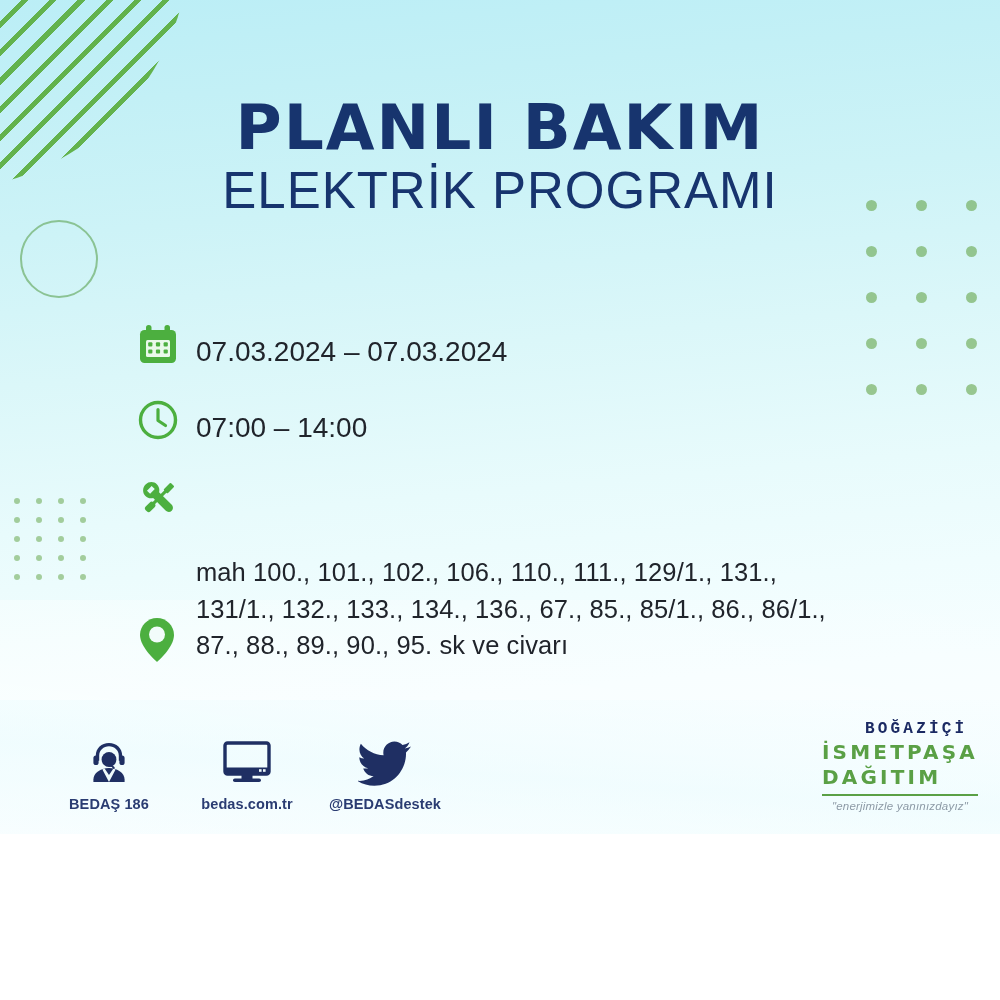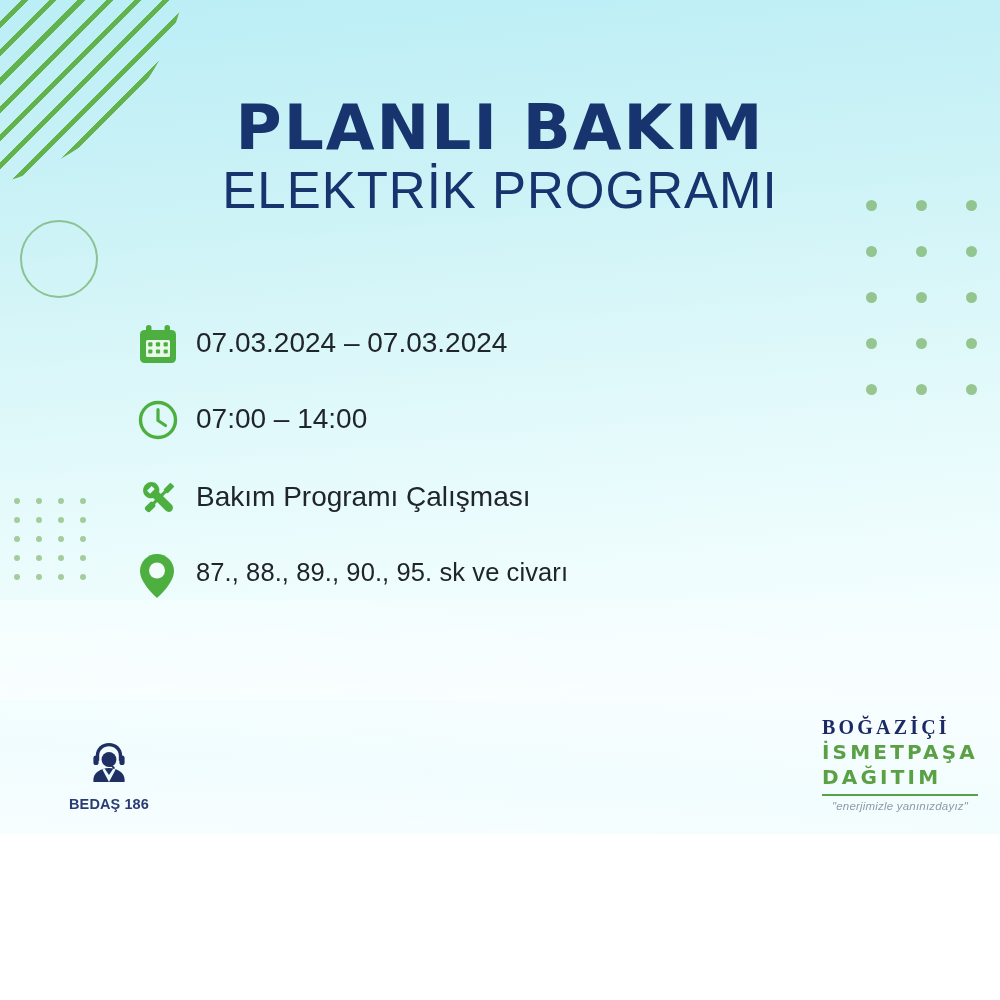--- a/index.html
+++ b/index.html
@@ -124,21 +124,21 @@
 
   
   .info {
     position: absolute;
     top: 318px;
     left: 136px;
     width: 790px;
   }
   .row {
     display: flex;
-    align-items: flex-start;
+    align-items: flex-end;
     margin-bottom: 22px;
   }
   .row .ico {
     flex: 0 0 60px;
     height: 52px;
     display: flex;
     align-items: center;
     justify-content: flex-start;
   }
   .row .txt {
@@ -189,25 +189,26 @@
   }
 
   .brand {
     position: absolute;
     right: 22px;
     bottom: 22px;
     text-align: left;
     line-height: 1;
   }
   .brand .b1 {
-    font-size: 20px;
+    font-size: 16px;
     font-weight: bold;
     letter-spacing: 3.2px;
     color: #1b2a63;
-    font-family: Liberation Serif, serif;
+    font-family: Liberation Mono, monospace;
+    margin-left: 43px;
   }
   .brand .b2, .brand .b3 {
     font-size: 20px;
     font-weight: bold;
     letter-spacing: 3.2px;
     color: #5aa045;
     font-family: "DejaVu Sans", sans-serif;
     margin-top: 5px;
   }
   .brand .rule {
@@ -320,31 +321,32 @@
             <rect x="19.6" y="29" width="6.8" height="11" rx="2.6" fill="#4caf3f"></rect>
           </g>
 
           <g transform="rotate(-45 23 22)">
             <path d="M23 3 c-4.6 0-8.2 3.6-8.2 8 0 2.9 1.6 5.5 4 6.9 v17.6 c0 2.6 1.9 4.5 4.2 4.5
                      s4.2-1.9 4.2-4.5 V17.9 c2.4-1.4 4-4 4-6.9 0-4.4-3.6-8-8.2-8 z
                      M19.7 8.3 h6.6 v4.4 h-6.6 z" fill="#4caf3f"></path>
           </g>
         </svg>
       </div>
-      <div class="txt">Bakım Programı Çalışması</div>
     </div>
 
     <div class="row addr">
       <div class="ico">
         <svg width="42" height="48" viewBox="0 0 42 48">
           <path d="M21 2 C11.6 2 4 9.6 4 19 C4 31.5 21 46 21 46 C21 46 38 31.5 38 19 C38 9.6 30.4 2 21 2 Z" fill="#4caf3f"></path>
           <circle cx="21" cy="18.5" r="8" fill="#f2fcfa"></circle>
         </svg>
       </div>
       <div class="txt">
+        <div>mah 100., 101., 102., 106., 110., 111., 129/1., 131.,</div>
+        <div>131/1., 132., 133., 134., 136., 67., 85., 85/1., 86., 86/1.,</div>
         <div>87., 88., 89., 90., 95. sk ve civarı</div>
       </div>
     </div>
 
   </div>
 
   <div class="footer">
 
     <div class="contact">
       <div class="ci">
@@ -355,21 +357,48 @@
           <rect x="35.4" y="18.4" width="5.2" height="9.6" rx="2.6" fill="#1f2f63"></rect>
           <circle cx="25" cy="22.5" r="7.4" fill="#1f2f63"></circle>
           <path d="M25 31 c-8.6 0-15.6 5.2-15.6 11.6 v2.4 h31.2 v-2.4 C40.6 36.2 33.6 31 25 31 Z" fill="#1f2f63"></path>
           <path d="M20.6 31.6 L25 38 L29.4 31.6 L31.6 32.6 L25 45 L18.4 32.6 Z" fill="#eef9fb"></path>
           <path d="M25 28.6 c2.6 0 4.6 1.4 5.2 3" fill="none" stroke="#1f2f63" stroke-width="1.8"></path>
         </svg>
       </div>
       <div class="cl">BEDAŞ 186</div>
     </div>
 
-
+    <div class="contact">
+      <div class="ci">
+        <svg width="52" height="48" viewBox="0 0 52 48">
+          <rect x="4" y="4" width="44" height="31" rx="2.6" fill="none" stroke="#1f2f63" stroke-width="3.4"></rect>
+          <rect x="4" y="28.5" width="44" height="6.5" fill="#1f2f63"></rect>
+          <rect x="20.5" y="35" width="11" height="5" fill="#1f2f63"></rect>
+          <rect x="12" y="39.5" width="28" height="3.6" rx="1.8" fill="#1f2f63"></rect>
+          <rect x="38" y="30.2" width="2.6" height="2.6" fill="#eef9fb"></rect>
+          <rect x="42" y="30.2" width="2.6" height="2.6" fill="#eef9fb"></rect>
+        </svg>
+      </div>
+      <div class="cl">bedas.com.tr</div>
+    </div>
+
+    <div class="contact">
+      <div class="ci">
+        <svg width="54" height="48" viewBox="0 0 54 48">
+          <path d="M53 7.6 c-2 0.9-4.1 1.5-6.3 1.8 2.3-1.4 4-3.5 4.8-6.1 -2.1 1.3-4.5 2.2-7 2.7
+                   C42.5 3.9 39.6 2.6 36.4 2.6 c-6.1 0-11.1 5-11.1 11.1 0 0.9 0.1 1.7 0.3 2.5
+                   C16.4 15.8 8.3 11.4 2.9 4.7 1.9 6.4 1.4 8.3 1.4 10.4 c0 3.8 2 7.2 4.9 9.2
+                   -1.8-0.1-3.5-0.6-5-1.4 v0.1 c0 5.4 3.8 9.9 8.9 10.9 -0.9 0.3-1.9 0.4-2.9 0.4
+                   -0.7 0-1.4-0.1-2.1-0.2 1.4 4.4 5.5 7.6 10.4 7.7 -3.8 3-8.6 4.8-13.8 4.8
+                   -0.9 0-1.8-0.1-2.6-0.2 4.9 3.2 10.8 5 17.1 5 20.5 0 31.7-17 31.7-31.7
+                   0-0.5 0-1 0-1.4 C49.7 11.8 51.6 9.8 53 7.6 Z" fill="#1f2f63"></path>
+        </svg>
+      </div>
+      <div class="cl">@BEDASdestek</div>
+    </div>
 
   </div>
 
   <div class="brand">
     <div class="b1">BOĞAZİÇİ</div>
     <div class="b2">İSMETPAŞA</div>
     <div class="b3">DAĞITIM</div>
     <div class="rule"></div>
     <div class="b4">"enerjimizle yanınızdayız"</div>
   </div>

